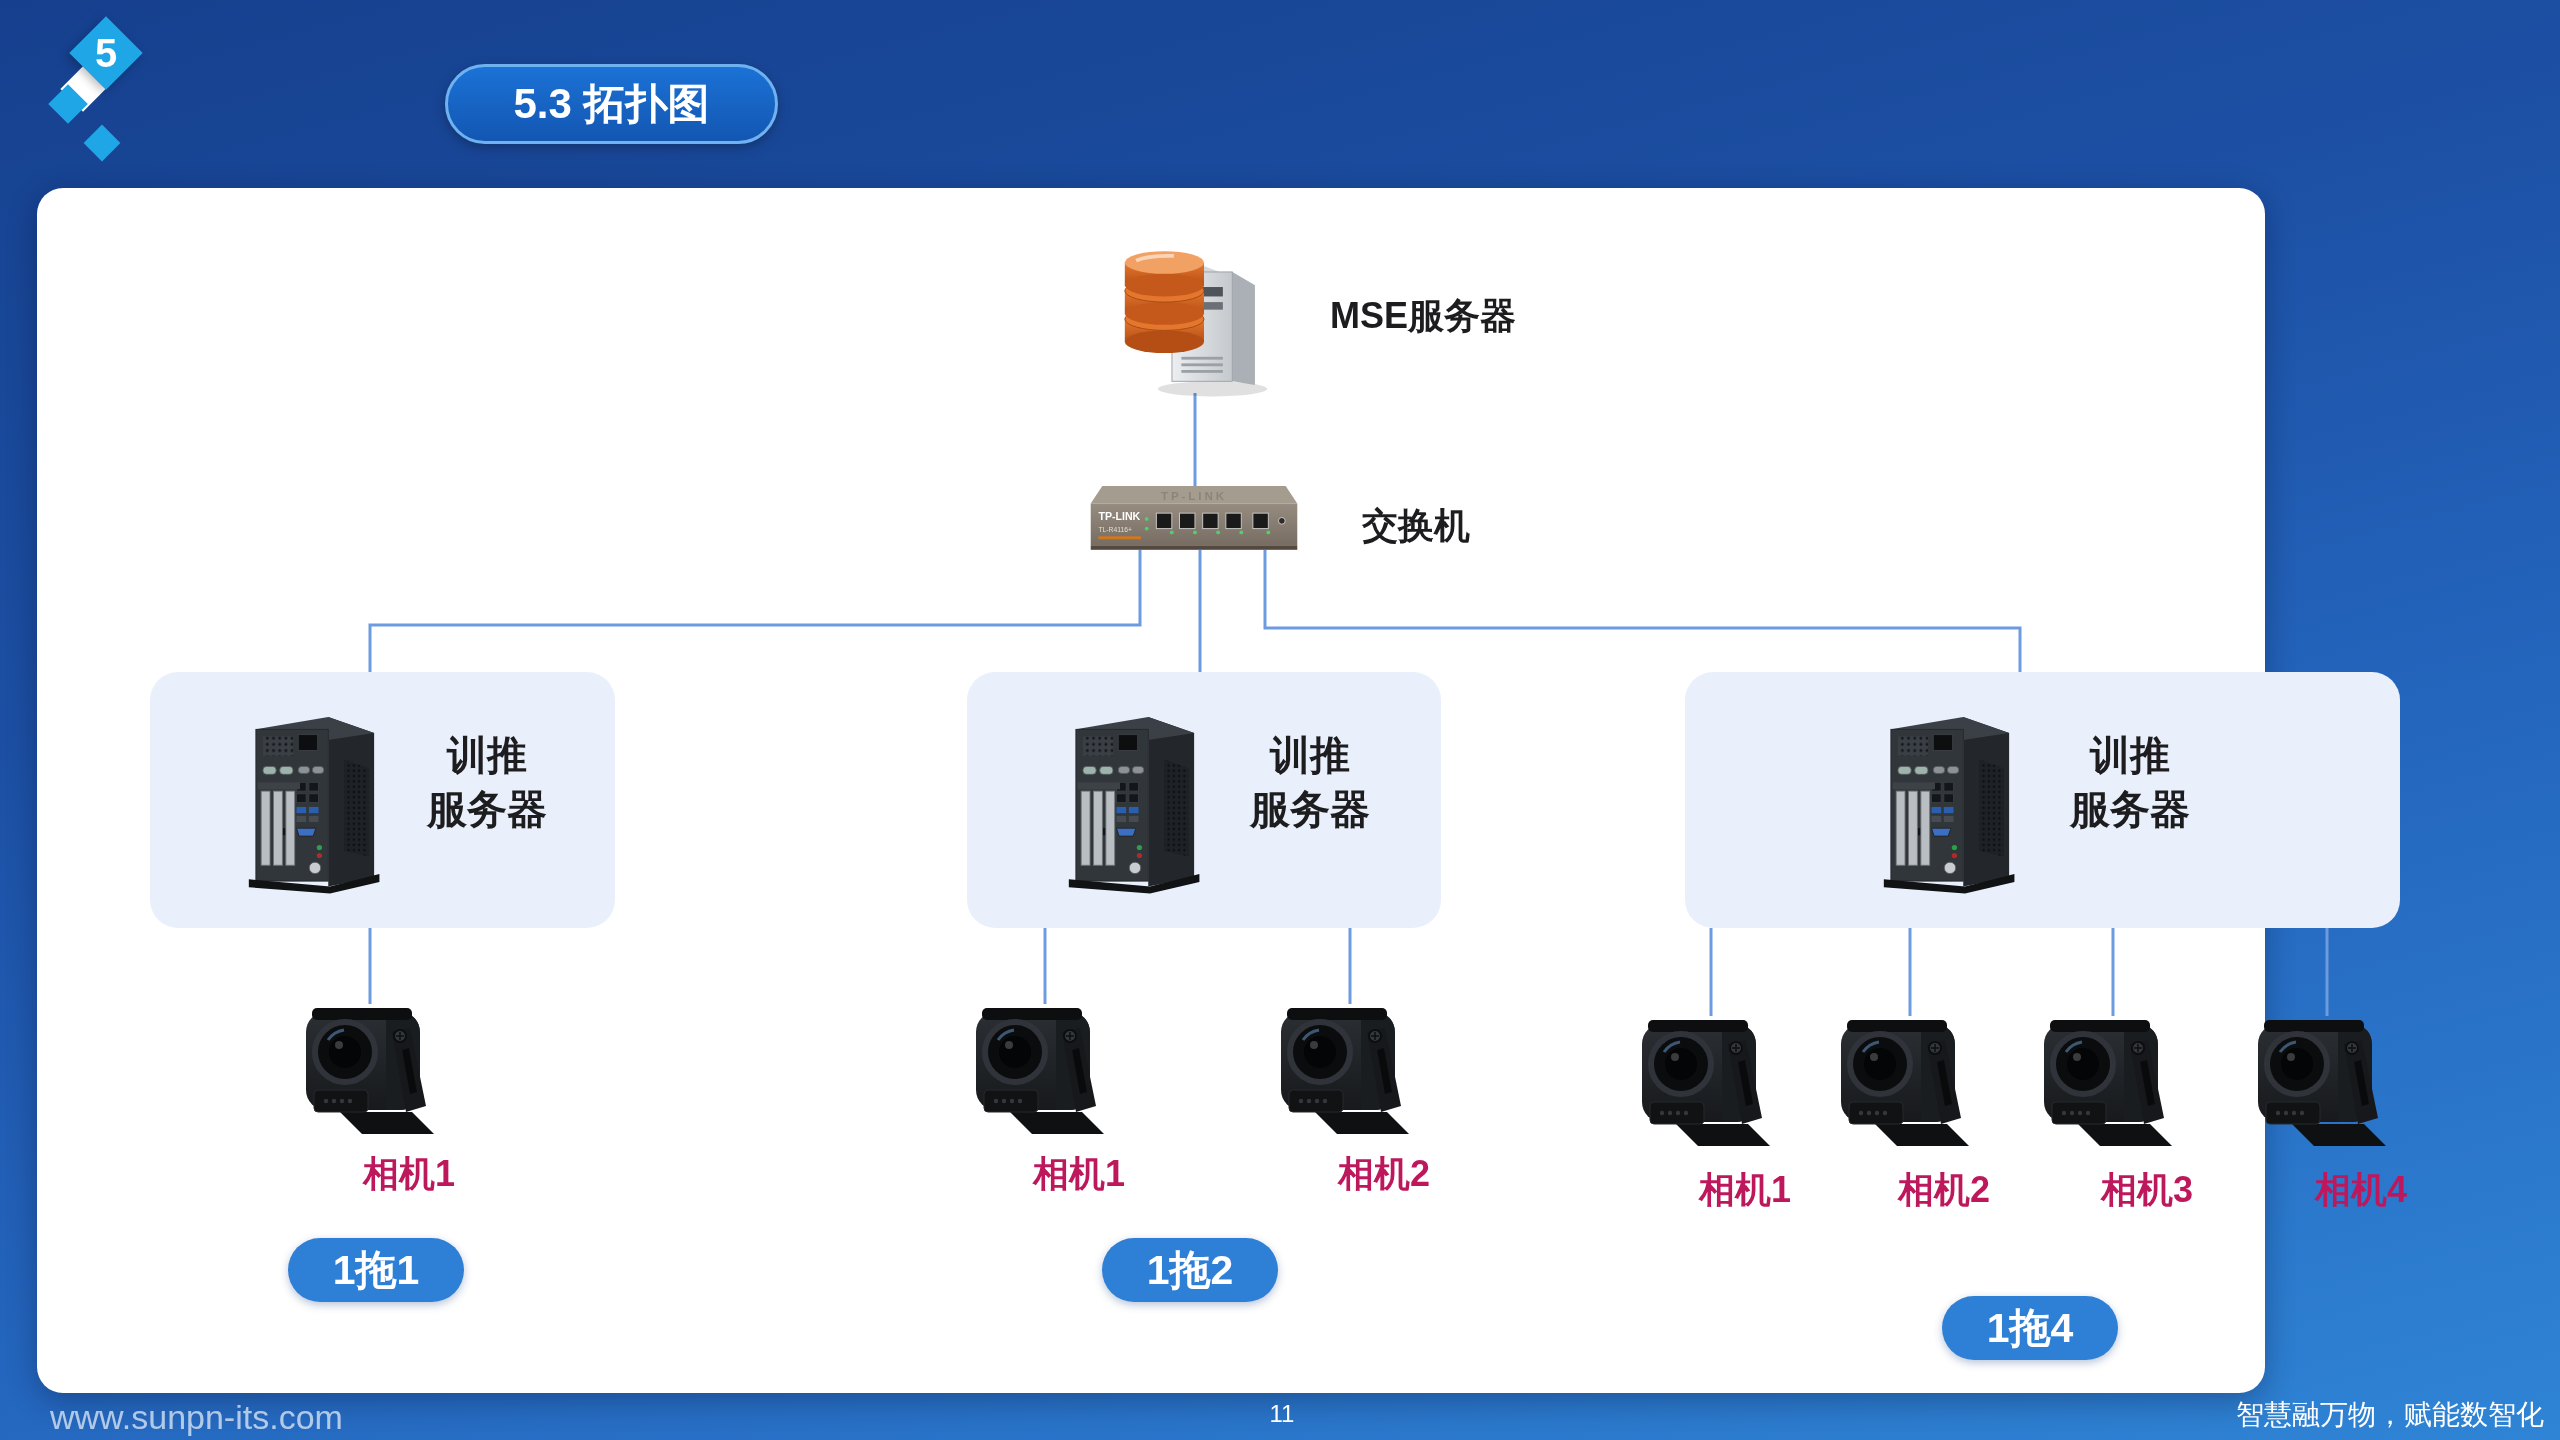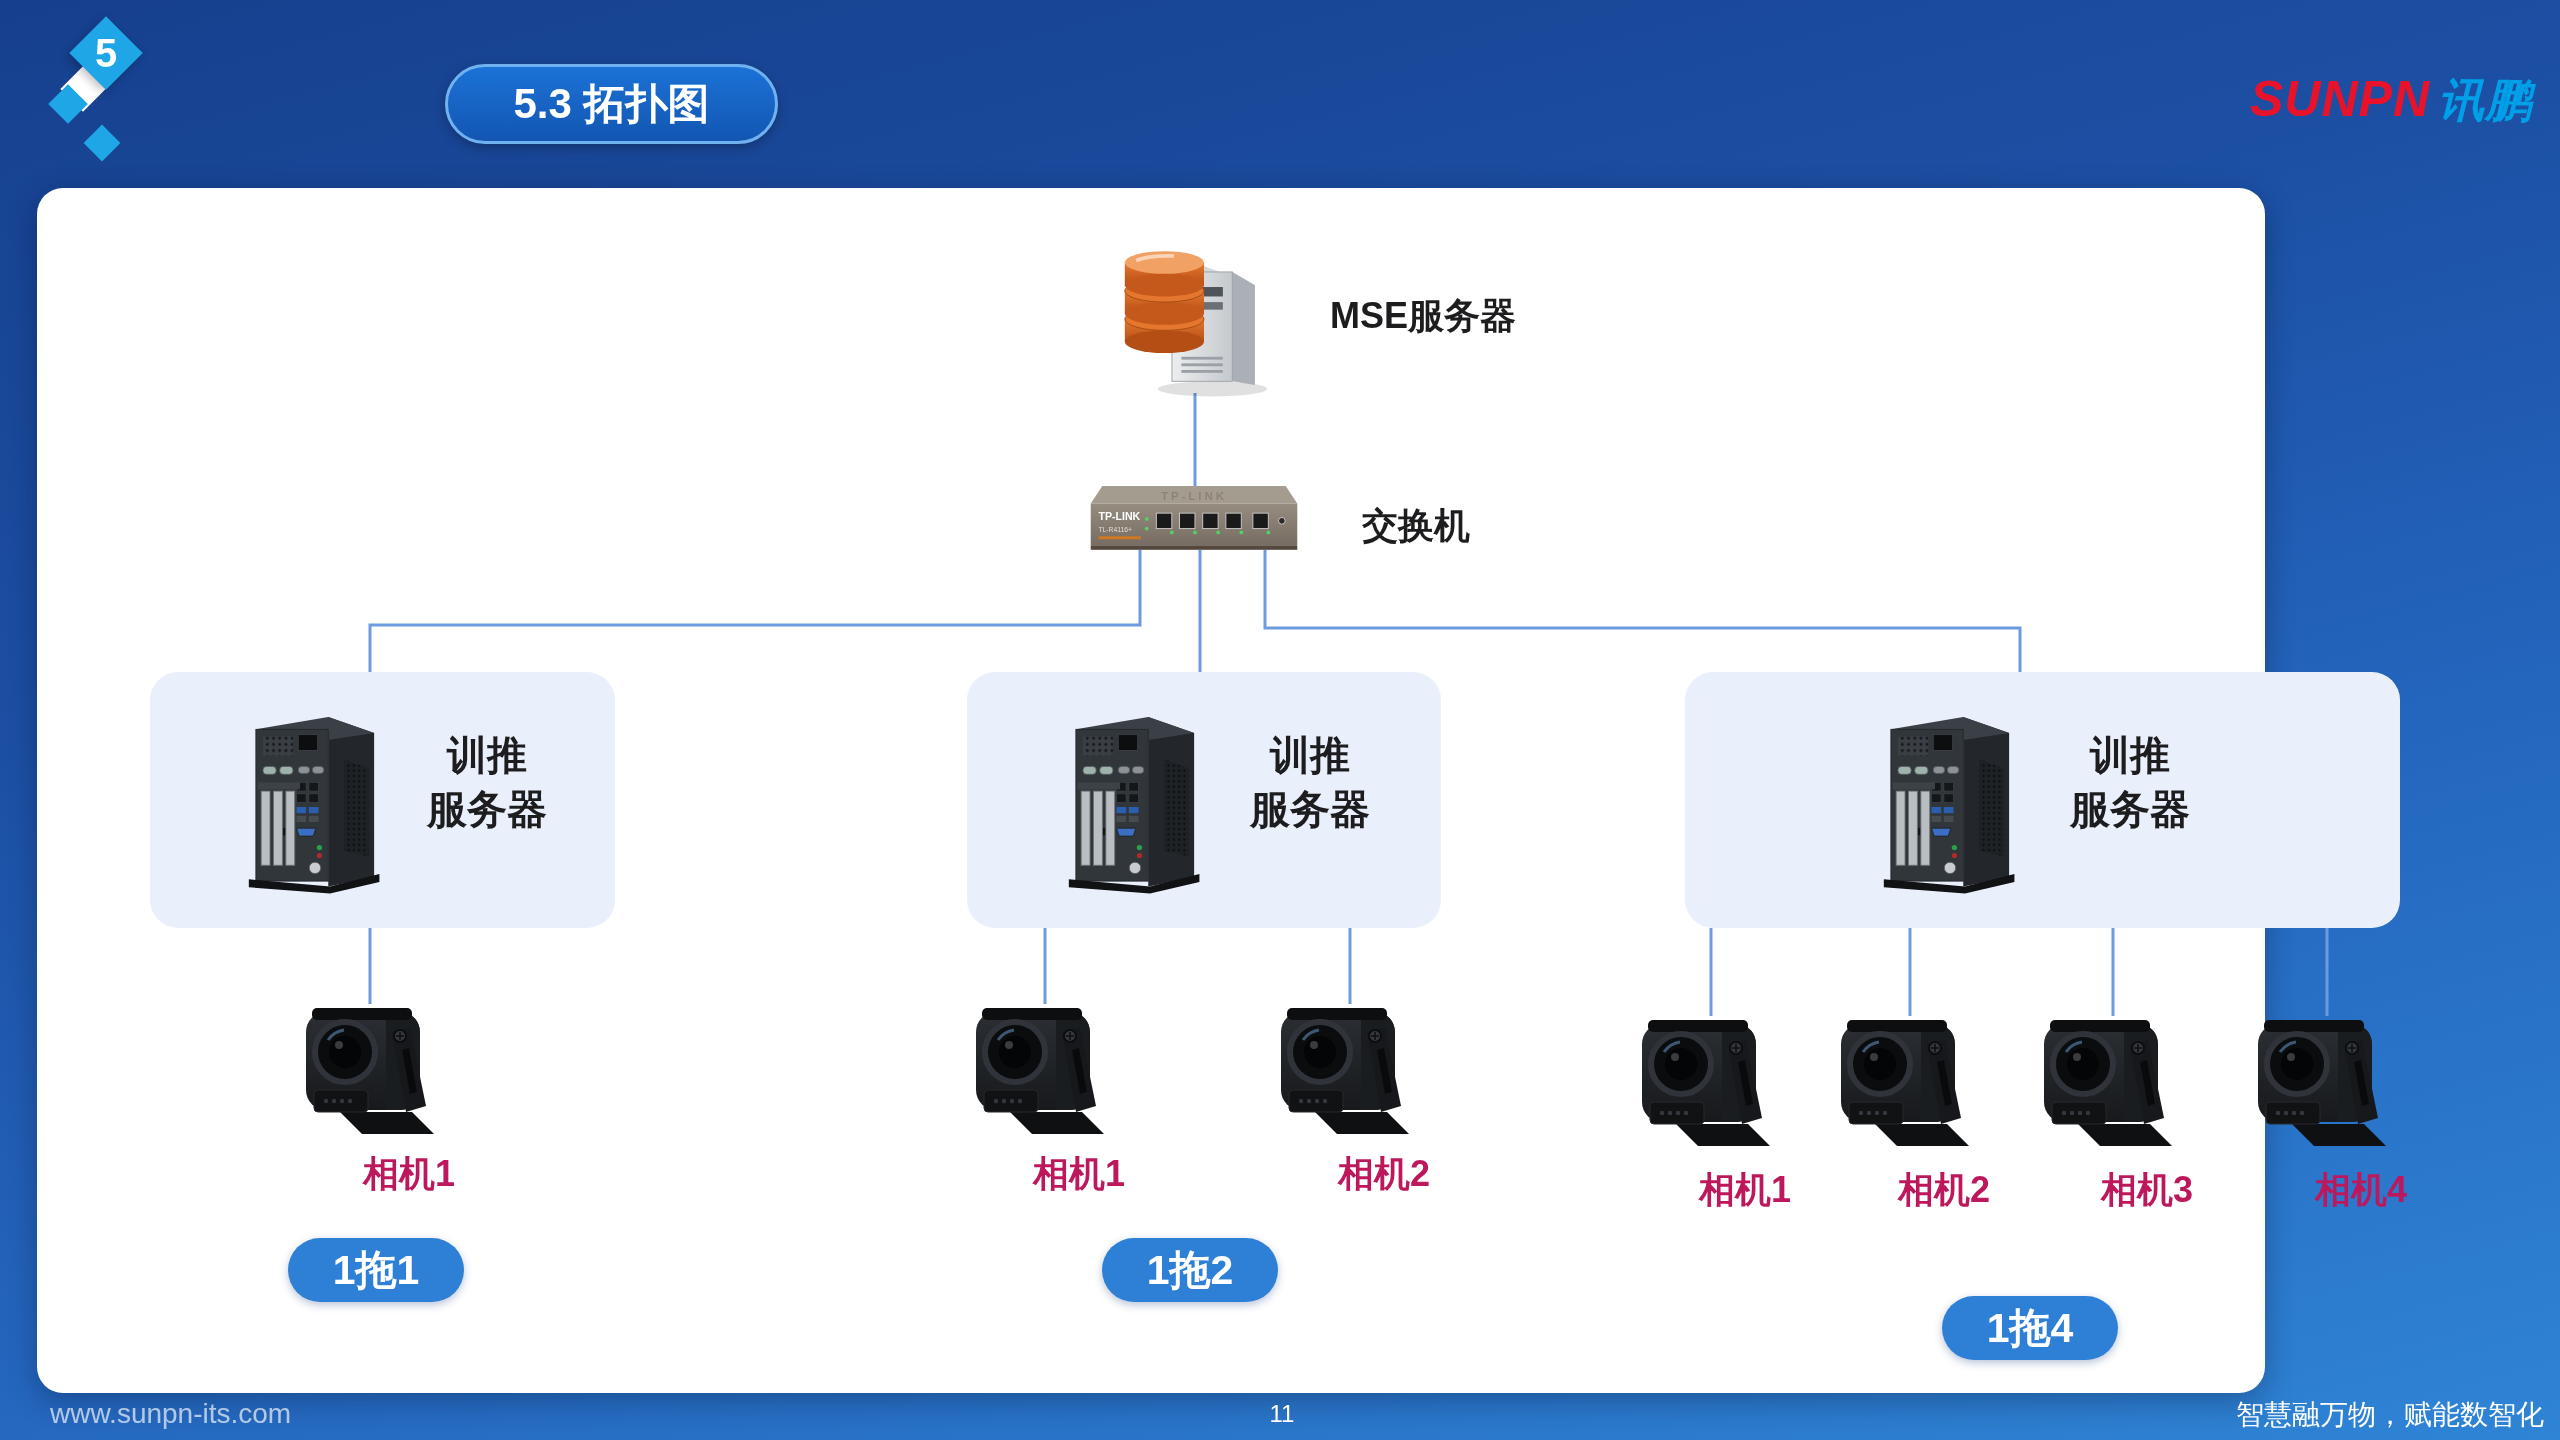--- a/index.html
+++ b/index.html
@@ -30,21 +30,21 @@
   .node-label{position:absolute;color:#1d1d1f;font-size:36px;font-weight:600;white-space:nowrap;}
   .gbox{position:absolute;top:484px;height:256px;background:#EAF0FB;border-radius:28px;}
   .srv-label{position:absolute;top:540px;width:240px;text-align:center;color:#1d1d1f;font-size:40px;font-weight:600;line-height:1.35;}
   .srv-label span{display:block;}
   .icon{position:absolute;}
   .cam-label{position:absolute;width:160px;text-align:right;color:#be185d;font-size:36px;font-weight:600;}
   .tag-pill{position:absolute;width:176px;height:64px;border-radius:32px;background:#2E7FD6;
             display:flex;align-items:center;justify-content:center;color:#fff;font-size:41px;font-weight:600;
             box-shadow:0 3px 8px rgba(20,60,130,.3);}
   
-  .footer-url{position:absolute;left:50px;top:1398px;color:rgba(255,255,255,.65);font-size:28px;}
+  .footer-url{position:absolute;left:50px;top:1398px;color:rgba(255,255,255,.65);font-size:34px;}
   .footer-page{position:absolute;left:1232px;top:1400px;width:100px;text-align:center;color:#fff;font-size:24px;}
   .footer-slogan{position:absolute;right:16px;top:1396px;color:#fff;font-size:28px;}
 </style>
 </head>
 <body>
 
 <svg width="0" height="0" style="position:absolute" aria-hidden="true">
   <defs>
     <linearGradient id="gcam" x1="0" y1="0" x2="0" y2="1">
       <stop offset="0" stop-color="#2b2f33"></stop>
@@ -154,23 +154,20 @@
   <div>
     <div class="diamond d-white"></div>
     <div class="diamond d-big"></div>
     <div class="diamond d-med"></div>
     <div class="diamond d-small"></div>
     <div class="badge-num">5</div>
   </div>
   <div class="tab-pill">
     <span>5.3 拓扑图</span>
   </div>
-  <div class="logo">
-    <span class="red">SUNPN</span><span class="blue">讯鹏</span>
-  </div>
 
   <div class="panel">
 
     <svg class="wires" viewBox="0 0 2486 1205" fill="none" stroke="#6C9BE0" stroke-width="3">
       <path d="M1158,205 V300"></path>
       <path d="M1103,362 V437 H333 V484"></path>
       <path d="M1163,362 V484"></path>
       <path d="M1228,362 V440 H1983 V484"></path>
       <path d="M333,740 V816"></path>
       <path d="M1008,740 V816"></path>

